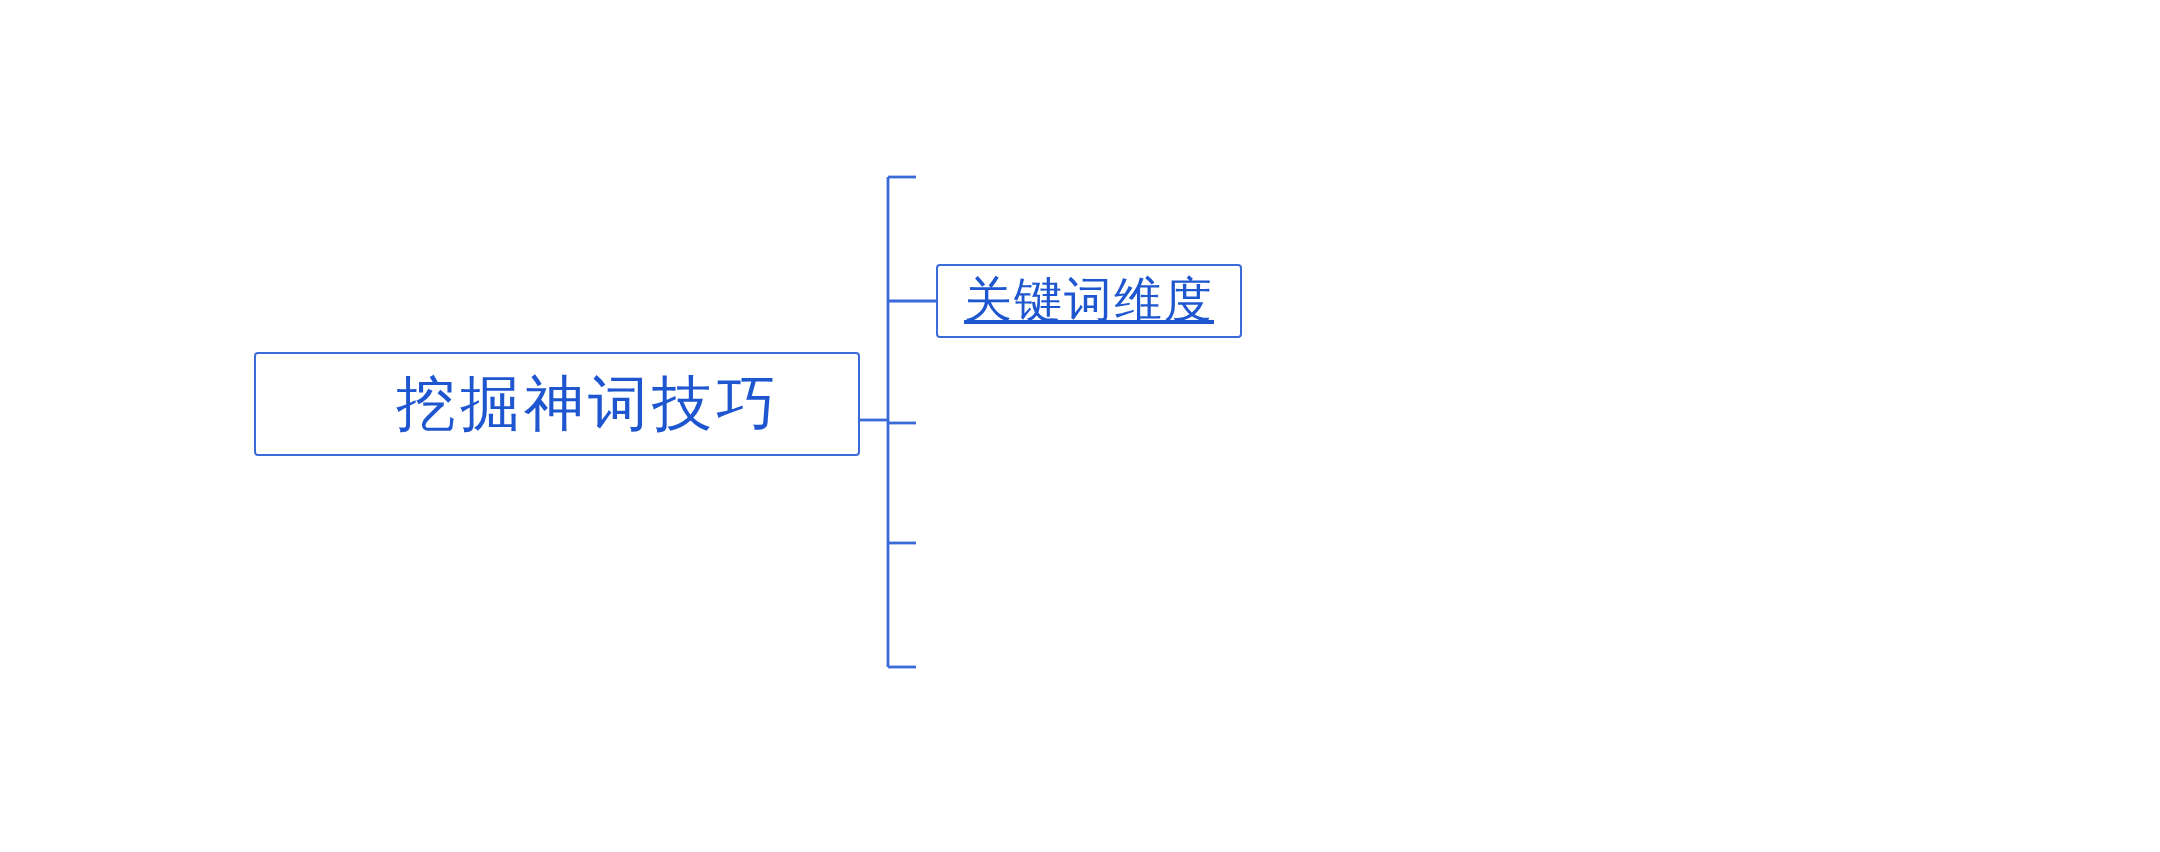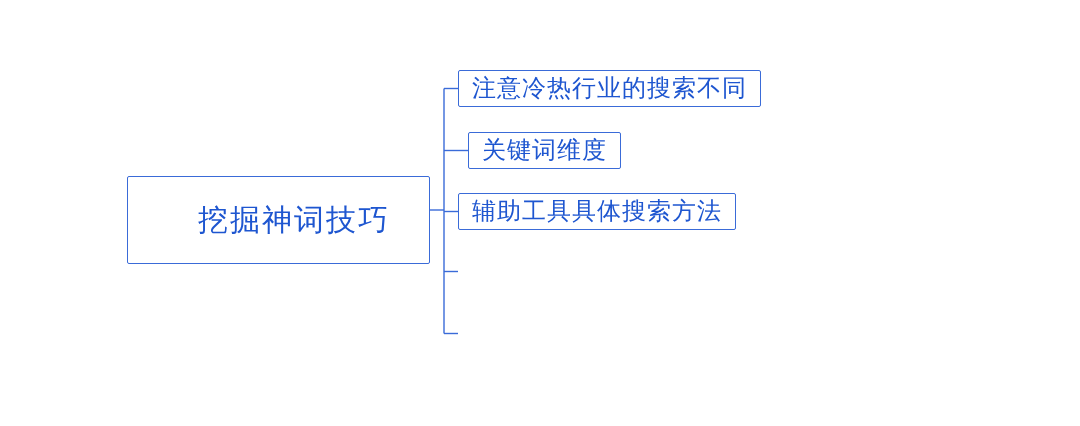--- a/index.html
+++ b/index.html
@@ -34,37 +34,37 @@
     color: var(--node-text, #1e56d0);
     background: #ffffff;
     white-space: nowrap;
     border-radius: 2px;
     cursor: default;
   }
   .node.root {
     left: 127px;
     top: 176px;
     width: 303px;
-    height: 88px;
+    height: 52px;
     display: flex;
     align-items: center;
     justify-content: center;
     font-size: 30px;
     letter-spacing: 2px;
     padding-left: 31px;
   }
   .node.child {
     height: 37px;
     line-height: 35px;
     padding: 0 13px;
     font-size: 24px;
     letter-spacing: 1px;
   }
   .node.child-1 { top: 70px;  left: 458px; }
-  .node.child-2 { top: 132px; left: 468px; }
+  .node.child-2 { top: 132px; left: 468px; text-decoration: underline; }
   .node.child-3 { top: 193px; left: 458px; }
   .node.child-4 { top: 253px; left: 458px; }
   .node.child-5 { top: 315px; left: 458px; }
 </style>
 </head>
 <body>
 
 <div class="canvas" style="--node-border: #3a6bd8; --node-text: #1e56d0; --bg: #ffffff;">
 
   <svg class="connectors" viewBox="0 0 1080 426" shape-rendering="geometricPrecision">
@@ -74,27 +74,21 @@
     <path d="M444 150.5 L468 150.5" stroke="#3a6bd8"></path>
     <path d="M444 211.5 L458 211.5" stroke="#3a6bd8"></path>
     <path d="M444 271.5 L458 271.5" stroke="#3a6bd8"></path>
     <path d="M444 333.5 L458 333.5" stroke="#3a6bd8"></path>
   </svg>
 
   <div class="node root">
     <span>挖掘神词技巧</span>
   </div>
 
-  <div class="node child child-1">
-    <span>注意冷热行业的搜索不同</span>
-  </div>
 
   <div class="node child child-2">
     <span>关键词维度</span>
   </div>
 
-  <div class="node child child-3">
-    <span>辅助工具具体搜索方法</span>
-  </div>
 
 
 
 </div>
 
 </body></html>

